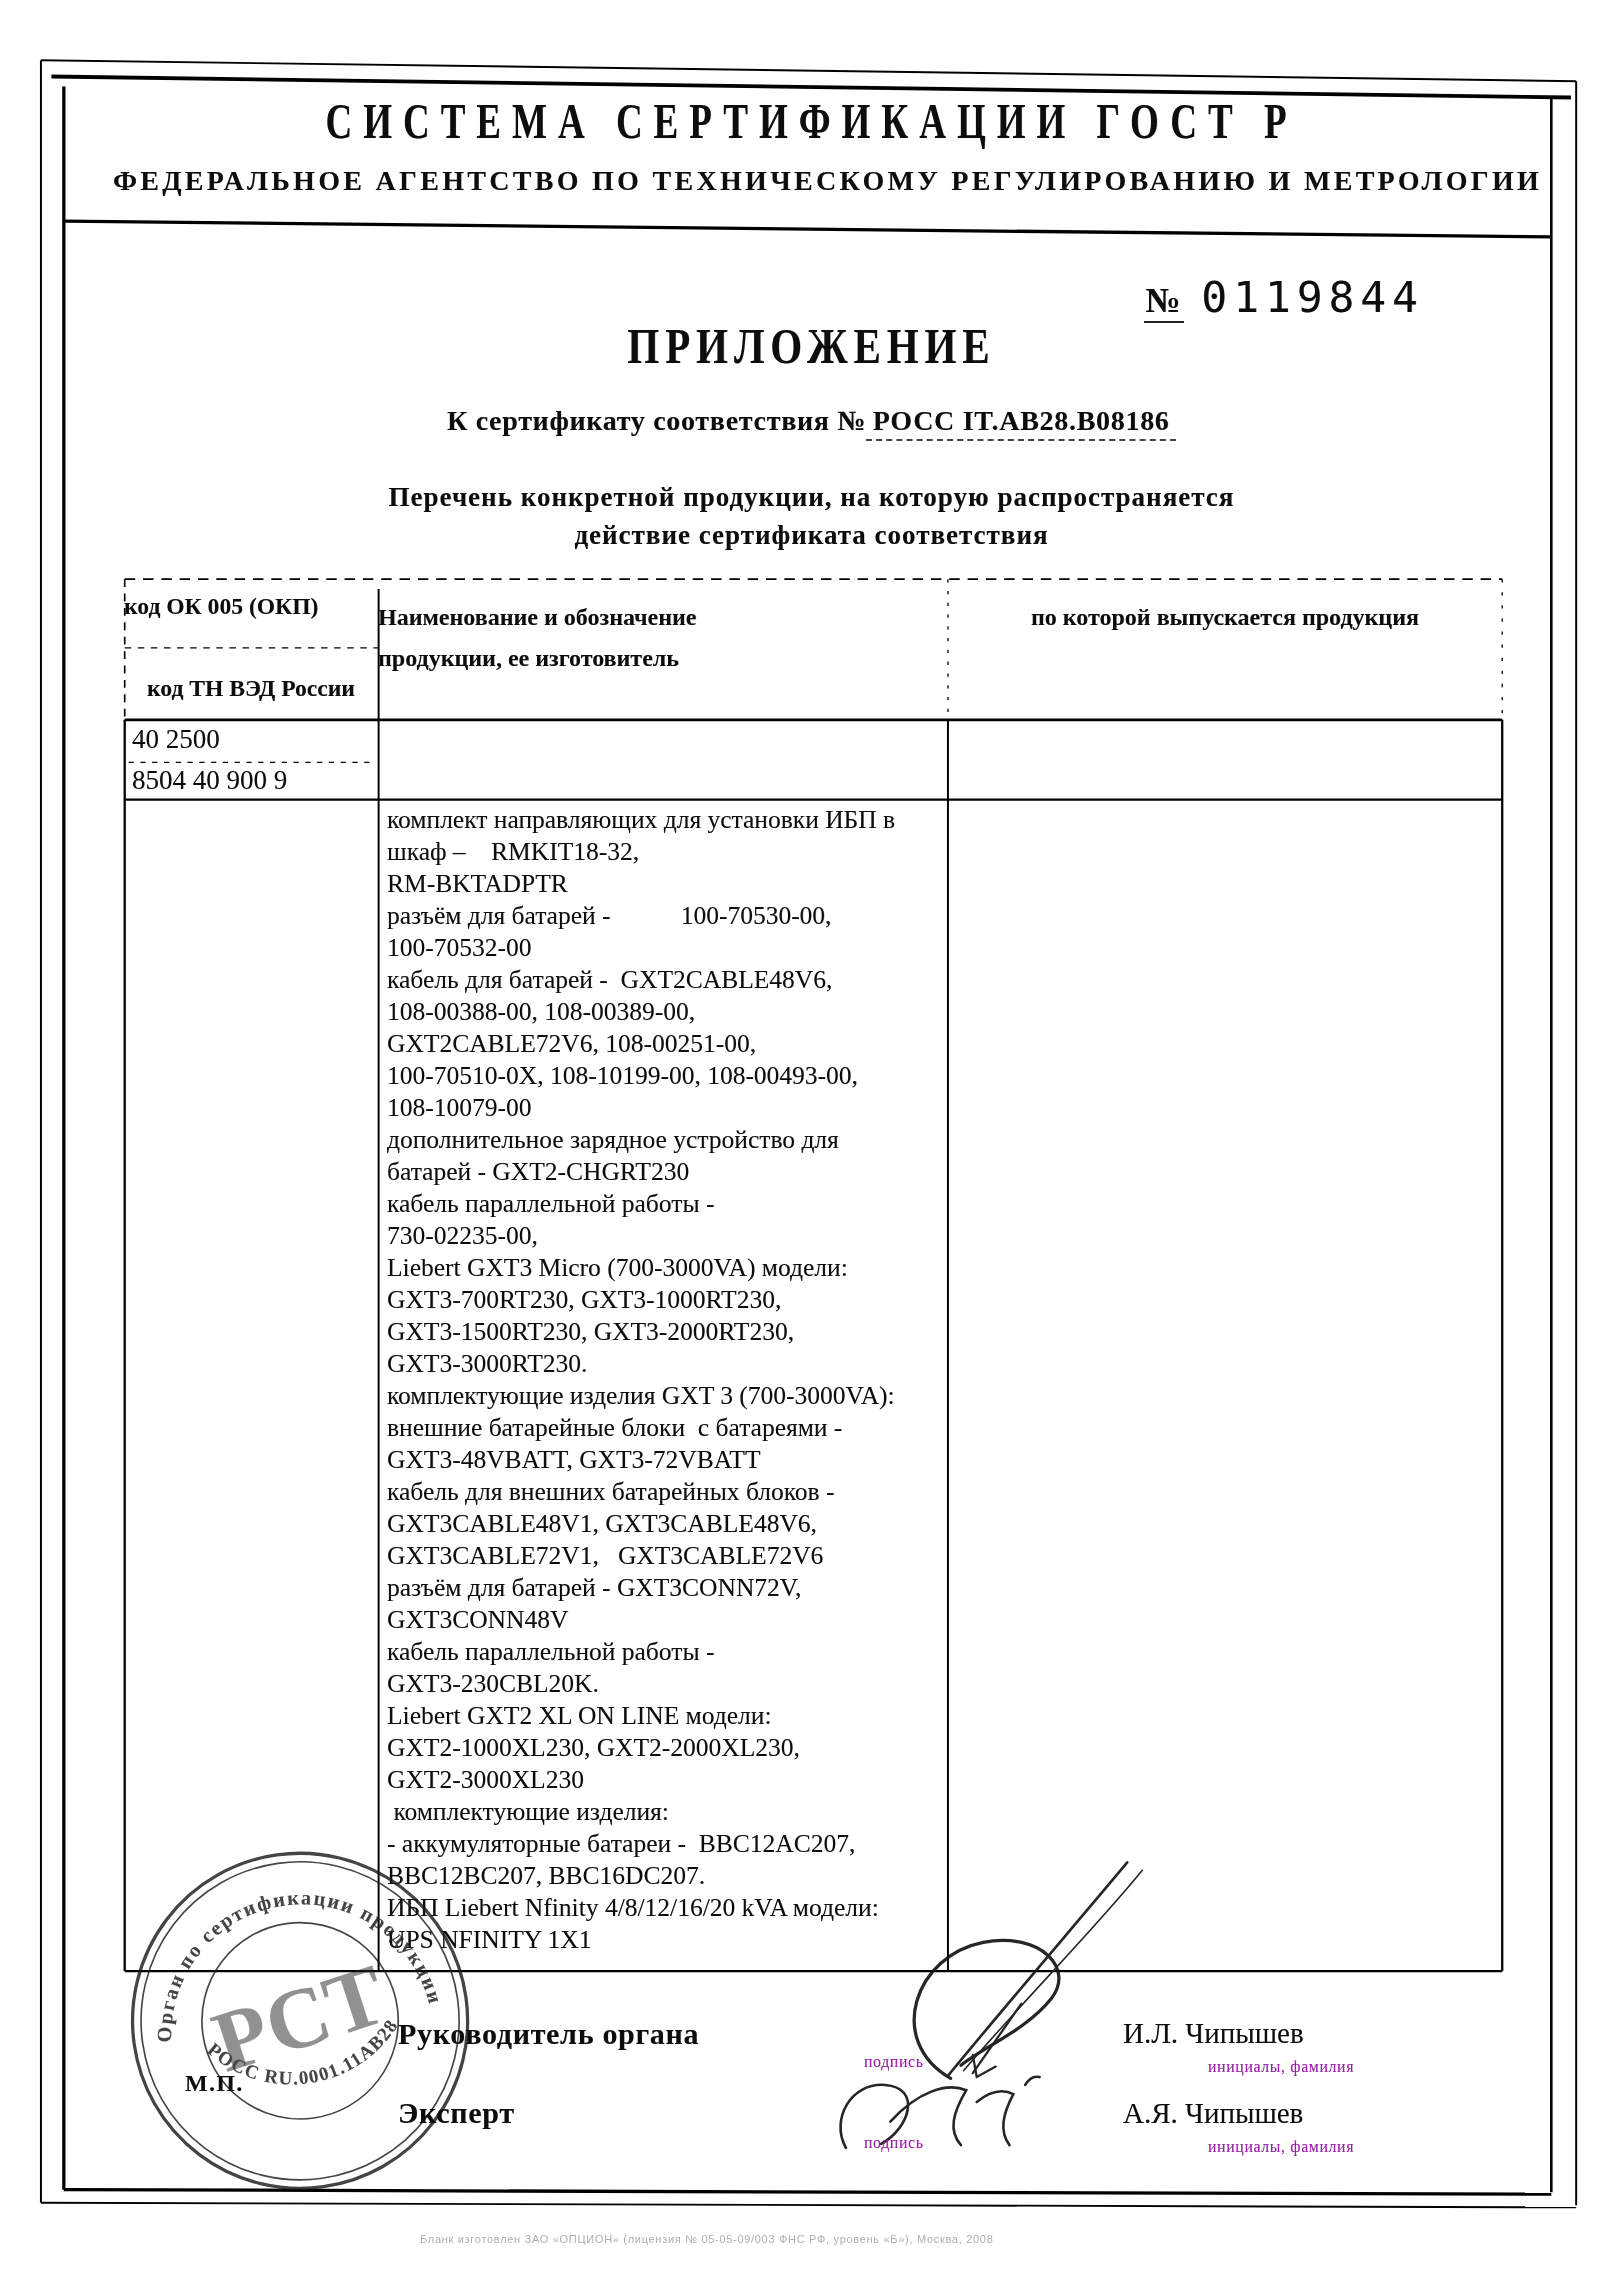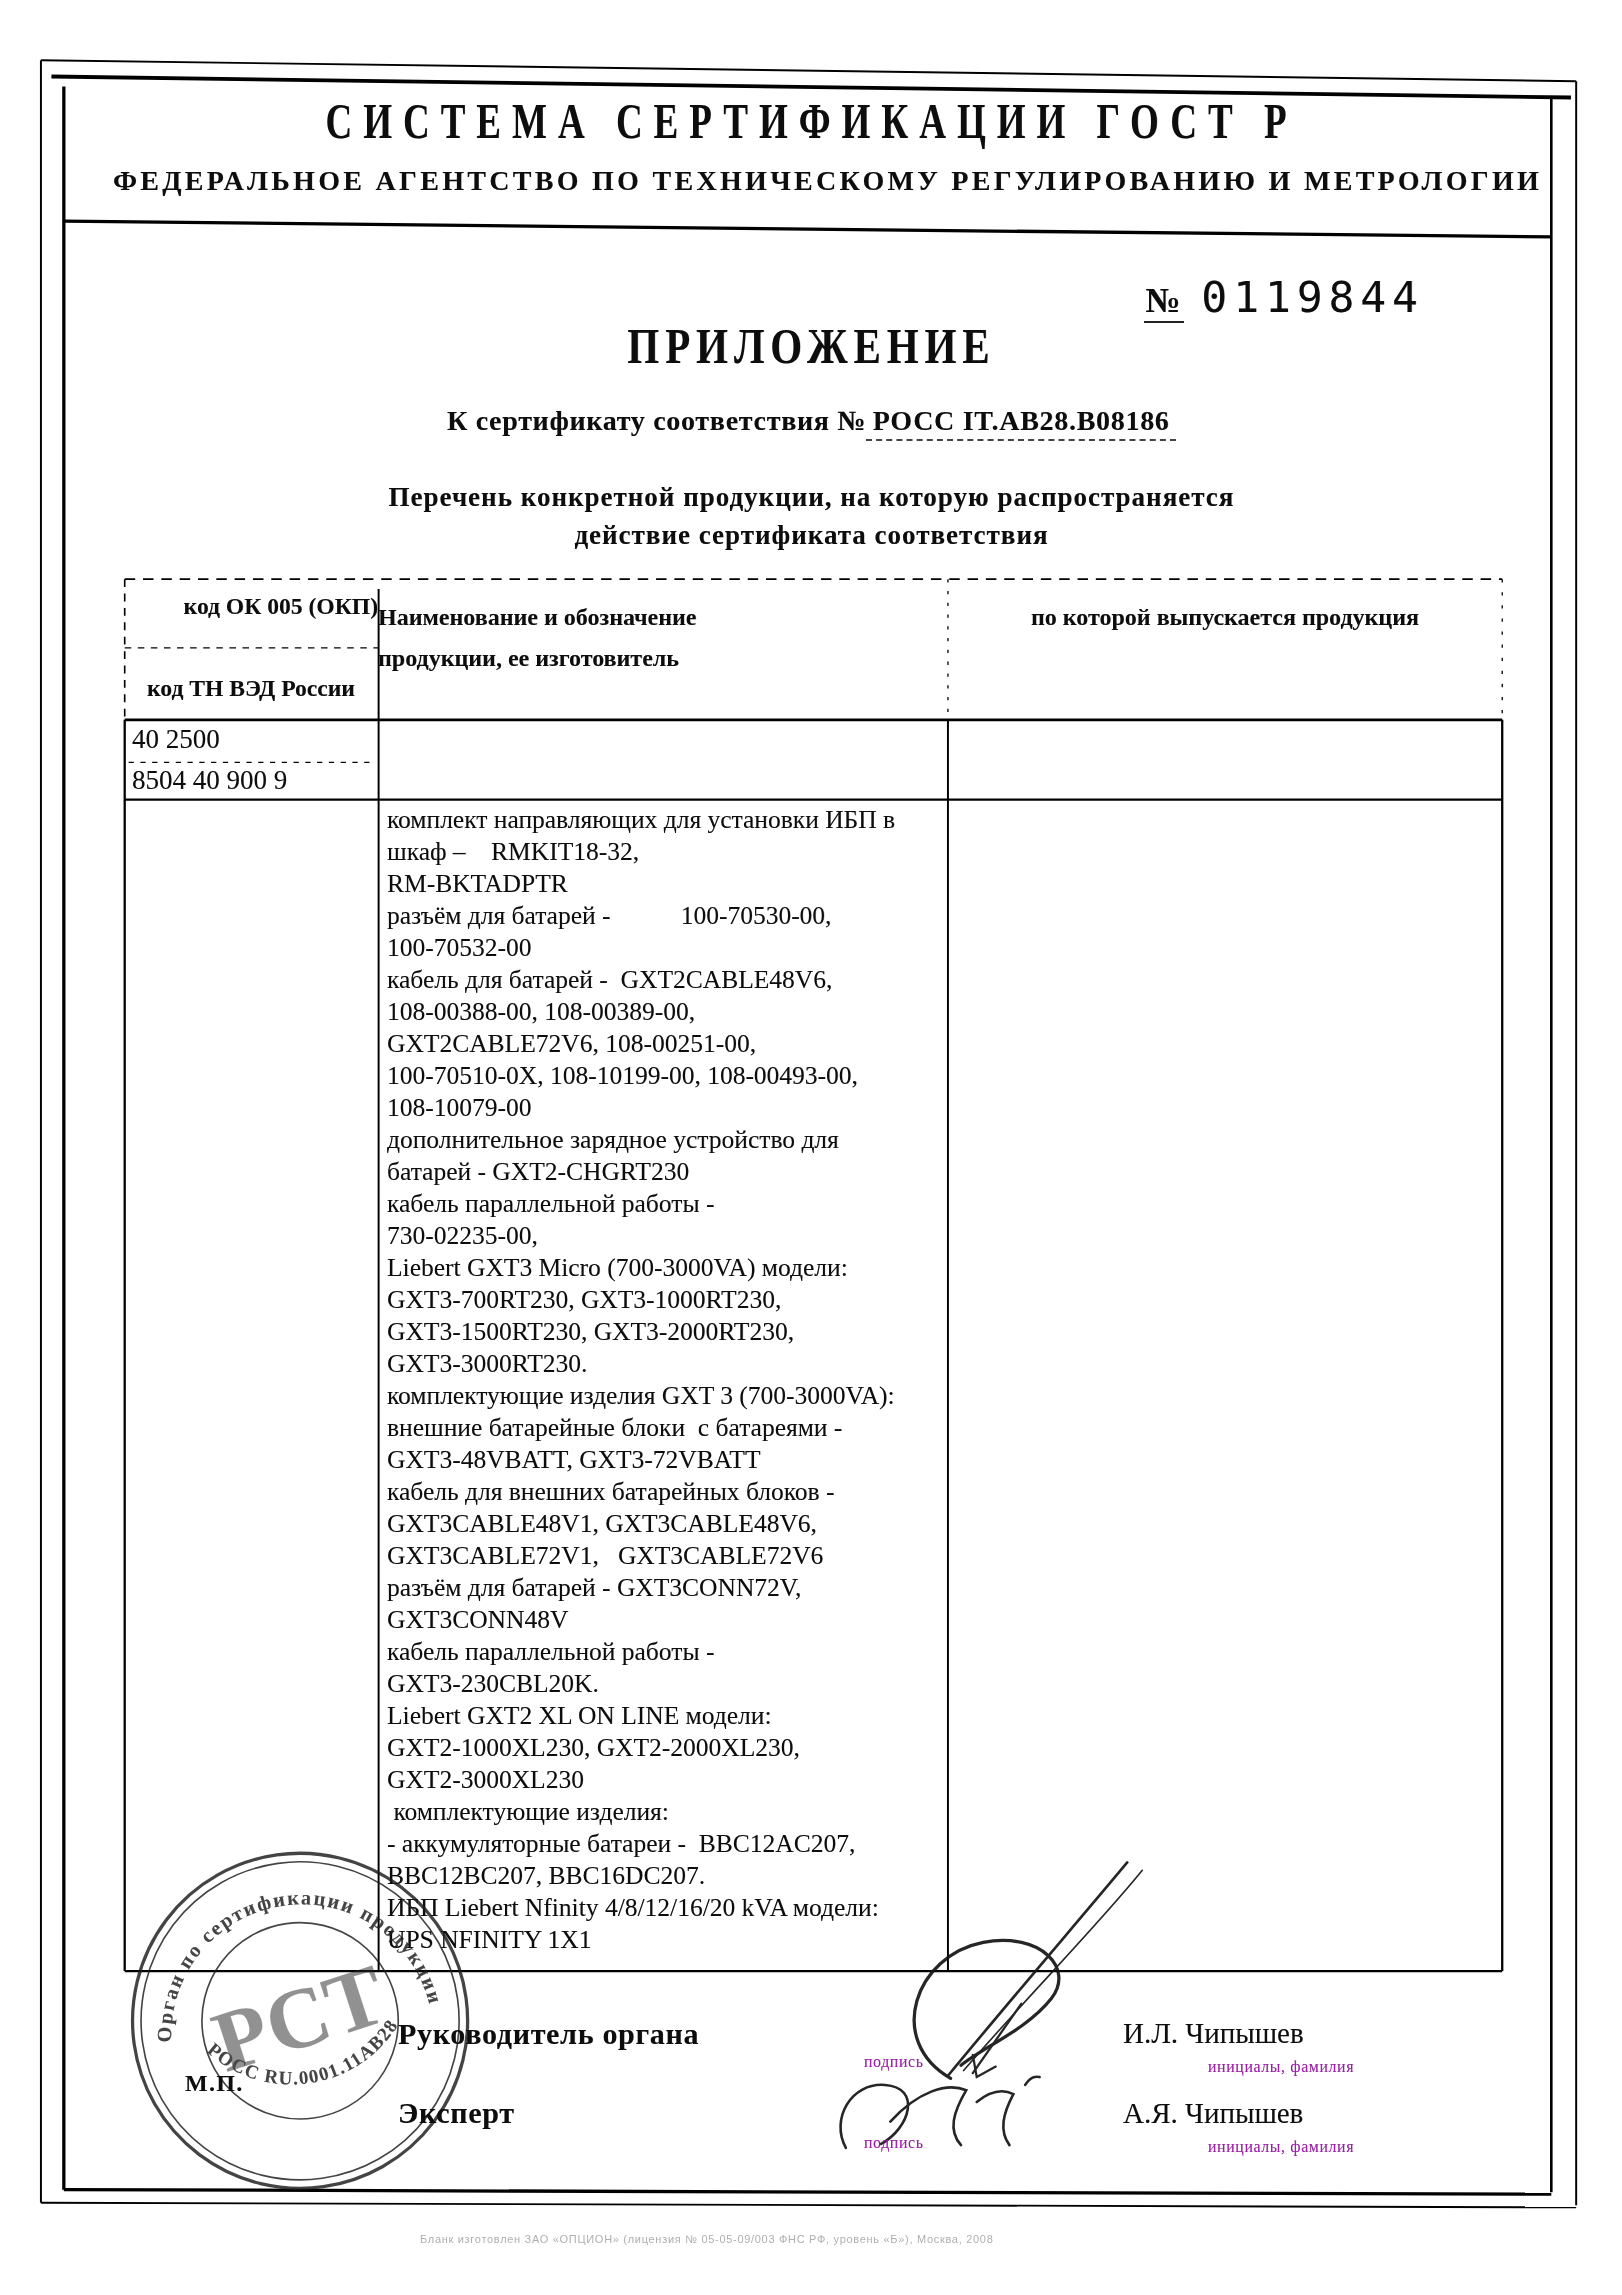--- a/index.html
+++ b/index.html
@@ -43,21 +43,21 @@
     left:0;top:405px;width:1623px;text-align:center;
     font-weight:bold;font-size:28px;letter-spacing:0.7px;
   }
   .subtitle .certnum{
     border-bottom:2px dashed #444;
     padding:0 6.5px 2.6px 6.5px;margin-left:0;
   }
   .purpose1{left:0;top:482px;width:1623px;text-align:center;font-weight:bold;font-size:27px;letter-spacing:1px;}
   .purpose2{left:0;top:520px;width:1623px;text-align:center;font-weight:bold;font-size:27px;letter-spacing:1px;}
 
-  .c1h1{left:124px;top:593px;width:254px;text-align:right;font-weight:bold;font-size:23.6px;}
+  .c1h1{left:124px;top:593px;width:254px;text-align:left;font-weight:bold;font-size:23.6px;}
   .c1h2{left:124px;top:675px;width:254px;text-align:center;font-weight:bold;font-size:23.6px;}
   .c2h{left:378px;top:597px;width:569px;font-weight:bold;font-size:24px;line-height:41px;}
   .c3h{left:948px;top:597px;width:554px;text-align:center;font-weight:bold;font-size:24px;line-height:41px;}
 
   .okp{left:132px;top:724px;font-size:27px;}
   .tnved{left:132px;top:765px;font-size:27px;}
 
   .products{
     left:387px;top:804px;width:558px;
     font-size:25.5px;line-height:32px;

